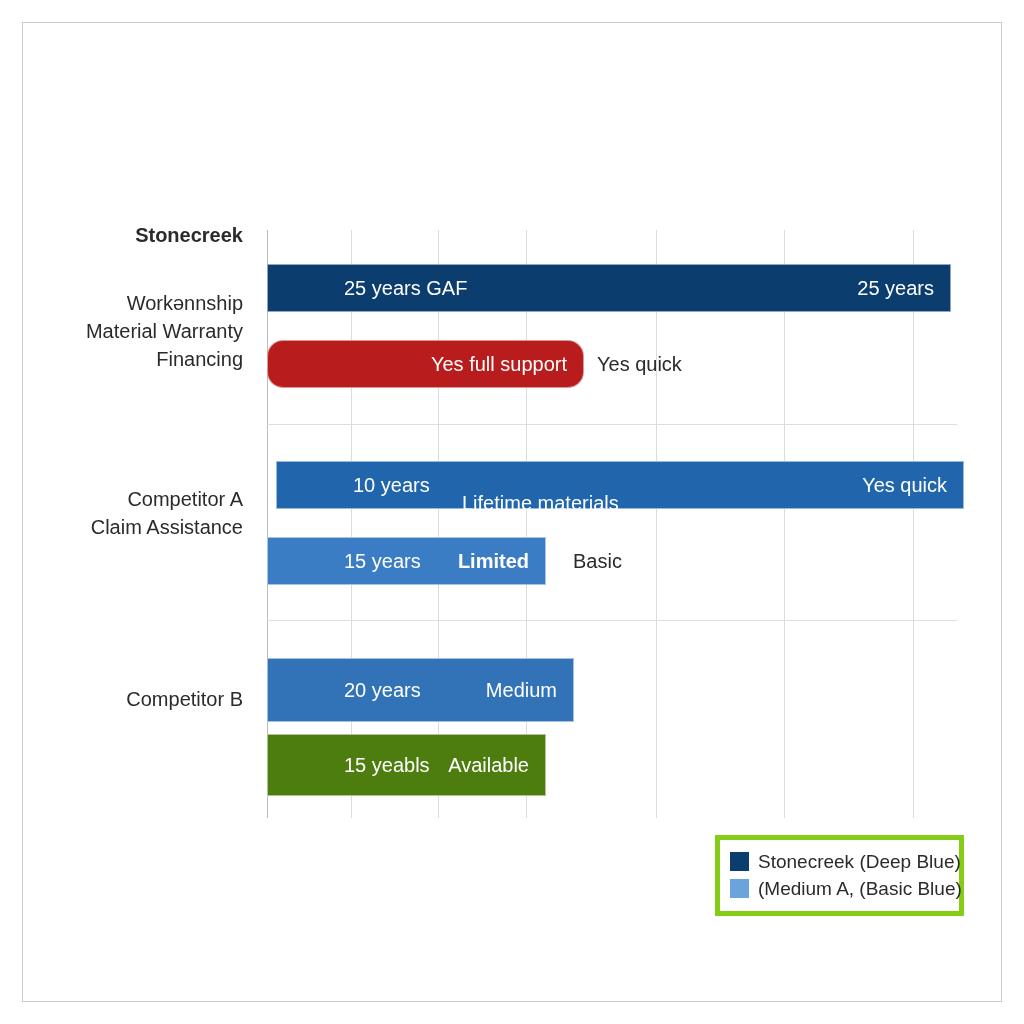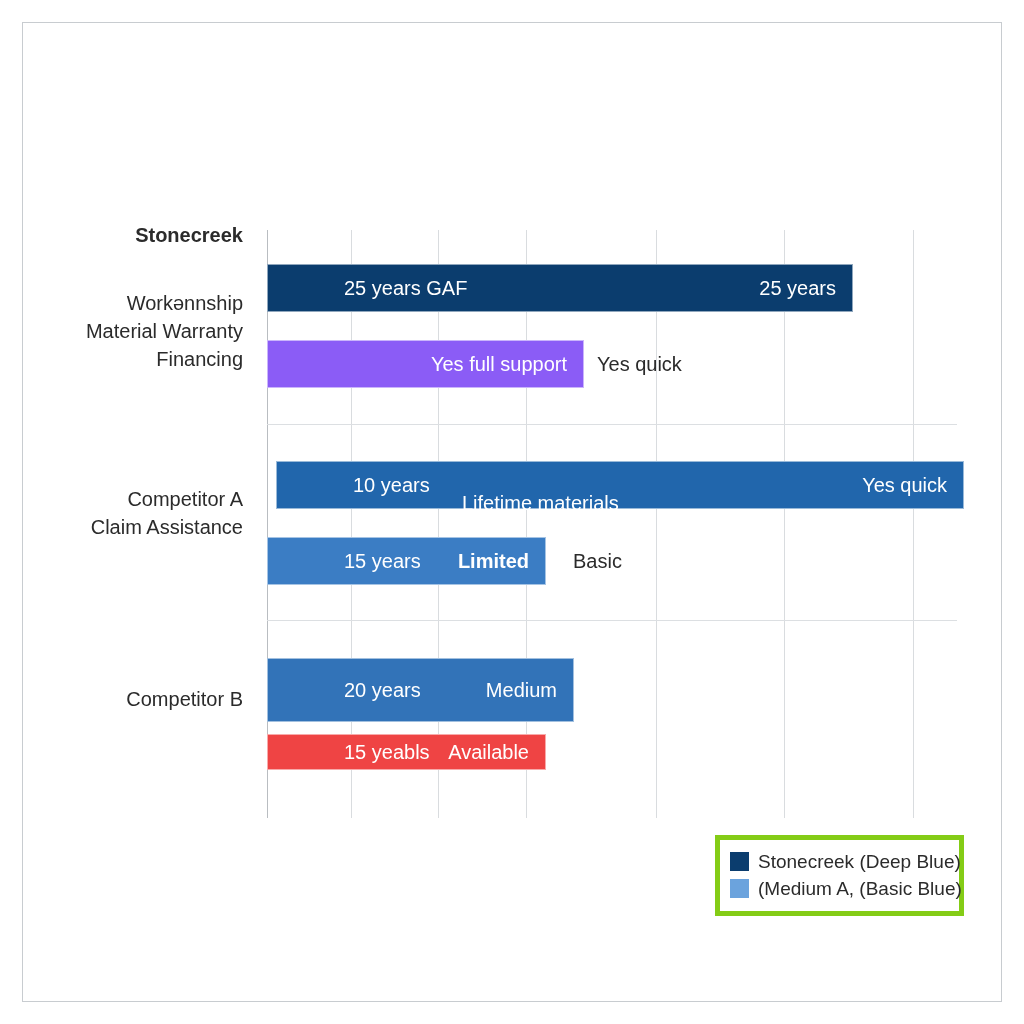--- a/index.html
+++ b/index.html
@@ -150,26 +150,26 @@
     <div class="vgrid" style="left: 84px;"></div>
     <div class="vgrid" style="left: 171px;"></div>
     <div class="vgrid" style="left: 259px;"></div>
     <div class="vgrid" style="left: 389px;"></div>
     <div class="vgrid" style="left: 517px;"></div>
     <div class="vgrid" style="left: 646px;"></div>
 
     <div class="hsep" style="top: 194px;"></div>
     <div class="hsep" style="top: 390px;"></div>
 
-    <div class="bar" style="left: 0px; top: 34px; width: 586px; height: 48px; background: #0b3d6e;">
+    <div class="bar" style="left: 0px; top: 34px; width: 684px; height: 48px; background: #0b3d6e;">
       <span class="bar-seg" style="left: 76px;">25 years GAF</span>
       <span class="bar-seg" style="right: 16px;">25 years</span>
     </div>
 
-    <div class="bar" style="left: 0px; top: 110px; width: 317px; height: 48px; background: #8b5cf6;">
+    <div class="bar" style="left: 0px; top: 110px; width: 317px; height: 48px; background: #b91c1c; border-radius: 16px;">
       <span class="bar-seg" style="right: 16px;">Yes full support</span>
     </div>
     <div class="outside-label" style="left: 330px; top: 110px; height: 48px;">Yes quick</div>
 
     <div class="bar" style="left: 9px; top: 231px; width: 688px; height: 48px; background: #2166ac;">
       <span class="bar-seg" style="left: 76px;">10 years</span>
       <span class="bar-seg" style="left: 185px; margin-top: 37px;">Lifetime materials</span>
       <span class="bar-seg" style="right: 16px;">Yes quick</span>
     </div>
 
@@ -177,21 +177,21 @@
       <span class="bar-seg" style="left: 76px;">15 years</span>
       <span class="bar-seg" style="right: 16px; font-weight: bold;">Limited</span>
     </div>
     <div class="outside-label" style="left: 306px; top: 307px; height: 48px;">Basic</div>
 
     <div class="bar" style="left: 0px; top: 428px; width: 307px; height: 64px; background: #3273b8;">
       <span class="bar-seg" style="left: 76px;">20 years</span>
       <span class="bar-seg" style="right: 16px;">Medium</span>
     </div>
 
-    <div class="bar" style="left: 0px; top: 504px; width: 279px; height: 36px; background: #ef4444;">
+    <div class="bar" style="left: 0px; top: 504px; width: 279px; height: 62px; background: #4d7c0f;">
       <span class="bar-seg" style="left: 76px;">15 yeabls</span>
       <span class="bar-seg" style="right: 16px;">Available</span>
     </div>
 
   </div>
 
   <div id="legend">
     <div class="legend-row">
       <span class="legend-swatch" style="background: #0b3d6e;"></span>
       <span class="legend-text">Stonecreek (Deep Blue)</span>

